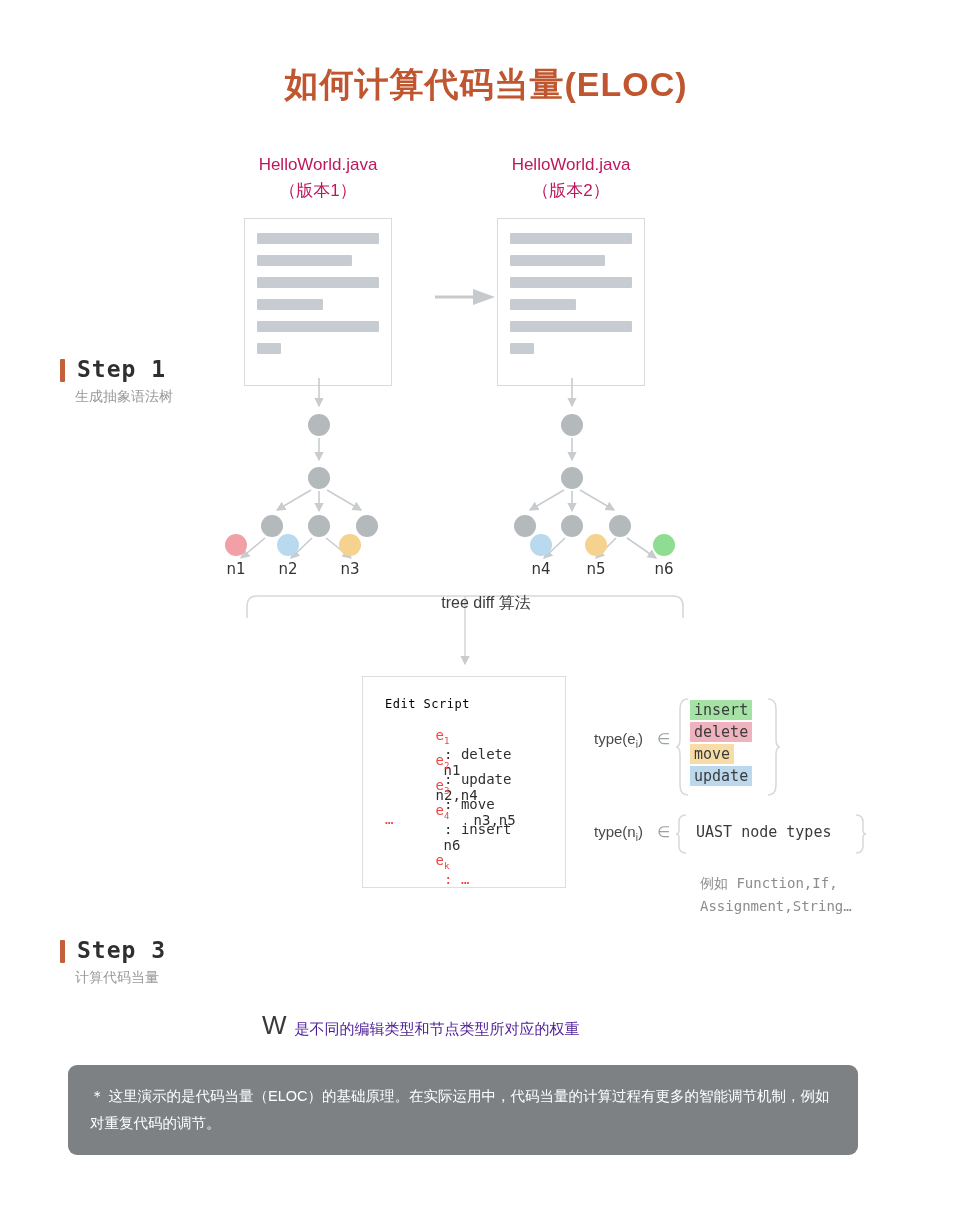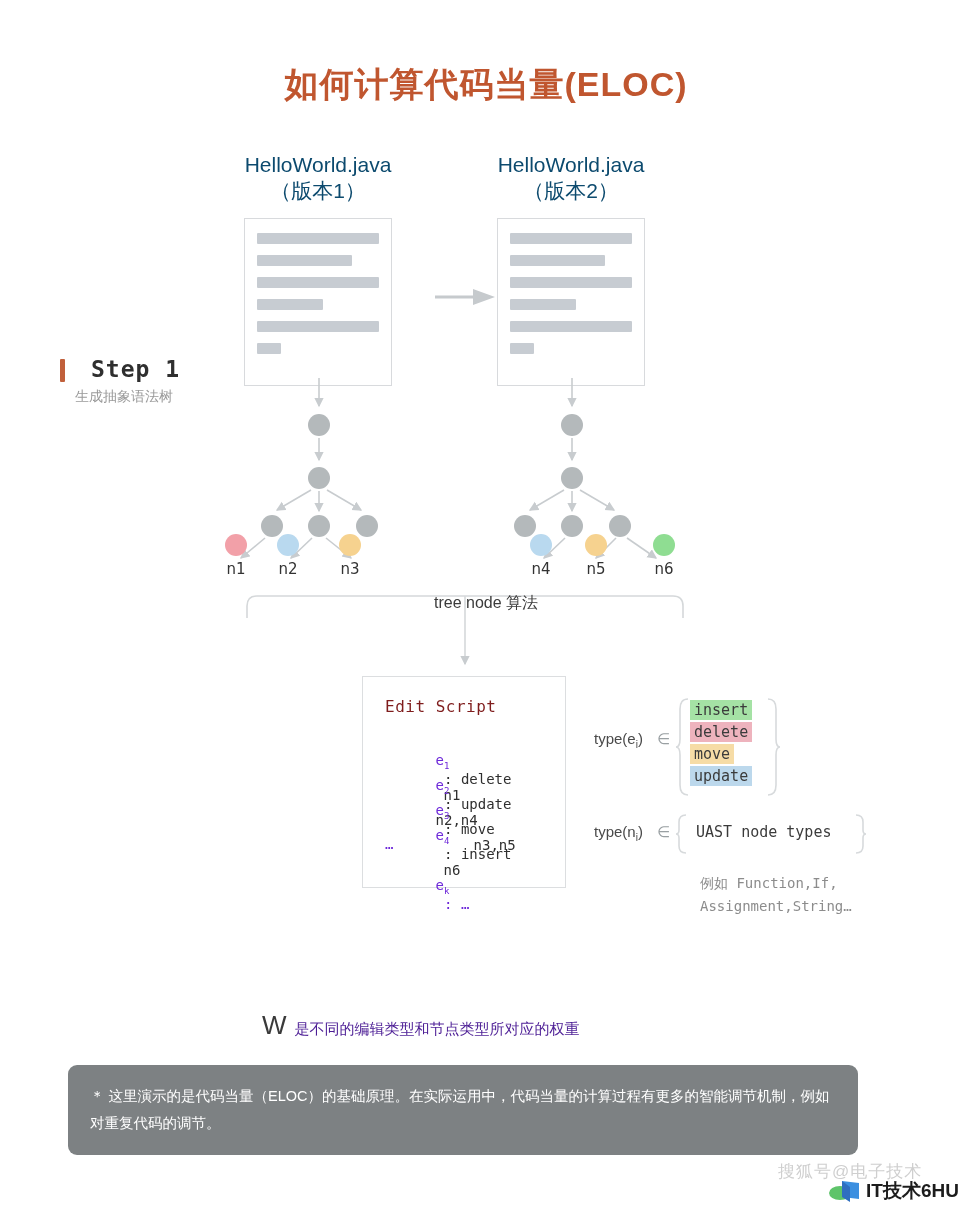--- a/index.html
+++ b/index.html
@@ -23,21 +23,21 @@
     top: 62px; left: 0; width: 972px;
     text-align: center;
     font-size: 34px;
     font-weight: bold;
     color: #c0562f;
     letter-spacing: 1px;
   }
 
   
   .file-block { position: absolute; width: 200px; text-align: center; }
-  .file-caption { font-size: 21px; color: #0c4a6e; line-height: 26px; }
+  .file-caption { font-size: 17px; color: #be185d; line-height: 26px; }
   .file-card {
     margin: 14px auto 0;
     width: 122px; height: 152px;
     border: 1px solid #d8dadd;
     background: #ffffff;
     padding: 14px 12px 0 12px;
     box-sizing: content-box;
   }
   .code-line {
     height: 11px;
@@ -47,21 +47,21 @@
   }
 
   .hsep-arrow {
     position: absolute;
     left: 435px; top: 289px;
     width: 62px; height: 16px;
   }
 
   
   .step { position: absolute; left: 60px; width: 220px; }
-  .step-head { display: flex; align-items: flex-end; gap: 26px; }
+  .step-head { display: flex; align-items: flex-end; gap: 12px; }
   .step-bar { width: 5px; height: 23px; background: #c1603b; border-radius: 1px; }
   .step-title {
     font-family: "DejaVu Sans Mono", monospace;
     font-size: 23px; font-weight: bold; color: #2f2f2f; letter-spacing: 1px;
   }
   .step-sub { margin-top: 6px; margin-left: 15px; font-size: 14px; color: #9a9a9a; }
 
   
   .tree-svg { position: absolute; }
 
@@ -83,23 +83,23 @@
   .edit-box {
     position: absolute;
     left: 362px; top: 676px;
     width: 204px; height: 212px;
     border: 1px solid #dcdee0;
     background: #fff;
     box-sizing: border-box;
     padding: 20px 0 0 22px;
     font-family: "DejaVu Sans Mono", monospace;
   }
-  .edit-title { font-size: 16px; color: #7f1d1d; margin-bottom: 20px; letter-spacing: 0.5px; }
+  .edit-title { font-size: 12px; color: #000000; letter-spacing: 0.5px; }
   .edit-row { font-size: 14px; color: #2f2f2f; height: 25px; white-space: pre; }
-  .ei { color: #6d28d9; }
+  .ei { color: #ef4444; }
   .ei sub { font-size: 9px; }
 
   
   .type-group { position: absolute; }
   .type-lhs { font-size: 15px; color: #4a4a4a; white-space: nowrap; }
   .type-lhs sub { font-size: 10px; }
   .kw {
     font-family: "DejaVu Sans Mono", monospace;
     font-size: 15px;
     color: #3b3b3b;
@@ -213,20 +213,27 @@
 
   <div class="step" style="top:356px;">
     <div class="step-head">
       <div class="step-bar"></div>
       <div class="step-title">Step 1</div>
     </div>
     <div class="step-sub">生成抽象语法树</div>
   </div>
 
 
+  <div class="step" style="top:937px;">
+    <div class="step-head">
+      <div class="step-bar"></div>
+      <div class="step-title">Step 3</div>
+    </div>
+    <div class="step-sub">计算代码当量</div>
+  </div>
 
   <svg class="tree-svg" style="left:215px; top:378px; width:210px; height:205px;" viewBox="0 0 210 205">
     <defs>
       <marker id="ah" markerWidth="7" markerHeight="7" refX="5.2" refY="3" orient="auto">
         <path d="M0,0 L6,3 L0,6 z" fill="#c8cccf"></path>
       </marker>
     </defs>
     <line x1="104" y1="0" x2="104" y2="28" stroke="#c8cccf" stroke-width="1.6" marker-end="url(#ah)"></line>
     <circle cx="104" cy="47" r="11" fill="#b4b9bb"></circle>
     <line x1="104" y1="60" x2="104" y2="82" stroke="#c8cccf" stroke-width="1.6" marker-end="url(#ah)"></line>
@@ -273,21 +280,21 @@
     <circle cx="196" cy="15" r="11" fill="#8fdd92"></circle>
     <text class="node-label" x="73" y="44" text-anchor="middle">n4</text>
     <text class="node-label" x="128" y="44" text-anchor="middle">n5</text>
     <text class="node-label" x="196" y="44" text-anchor="middle">n6</text>
   </svg>
 
   <svg class="tree-svg" style="left:245px; top:588px; width:440px; height:90px;" viewBox="0 0 440 90">
     <path d="M2,30 L2,18 Q2,8 12,8 L428,8 Q438,8 438,18 L438,30" fill="none" stroke="#d5d8da" stroke-width="1.6"></path>
     <line x1="220" y1="8" x2="220" y2="76" stroke="#d5d8da" stroke-width="1.6" marker-end="url(#ah)"></line>
   </svg>
-  <div class="diff-label">tree node 算法</div>
+  <div class="diff-label">tree diff 算法</div>
 
   <div class="edit-box">
     <div class="edit-title">Edit Script</div>
 
     <div class="edit-row">
       <span class="ei">e<sub>1</sub></span>
       <span> : <span>delete</span></span>
       <span style="margin-left:8px">n1</span>
     </div>
     <div class="edit-row">
@@ -344,23 +351,14 @@
 Assignment,String…</div>
 
 
   <div class="formula-note">
     <span class="w">W</span>
     <span class="txt">是不同的编辑类型和节点类型所对应的权重</span>
   </div>
 
   <div class="footnote">＊ 这里演示的是代码当量（ELOC）的基础原理。在实际运用中，代码当量的计算过程有更多的智能调节机制，例如对重复代码的调节。</div>
 
-  <div class="watermark">
-    <div class="wm-faint">搜狐号@电子技术</div>
-    <svg class="wm-logo" viewBox="0 0 34 24">
-      <ellipse cx="12" cy="15" rx="11" ry="7" fill="#5ec46a"></ellipse>
-      <path d="M14,3 L31,5 L31,21 L14,19 Z" fill="#3b8fe0"></path>
-      <path d="M14,3 L22,9 L22,24 L14,19 Z" fill="#2f6fc0"></path>
-    </svg>
-    <div class="wm-text">IT技术6HU</div>
-  </div>
 
 </div>
 
 </body></html>

